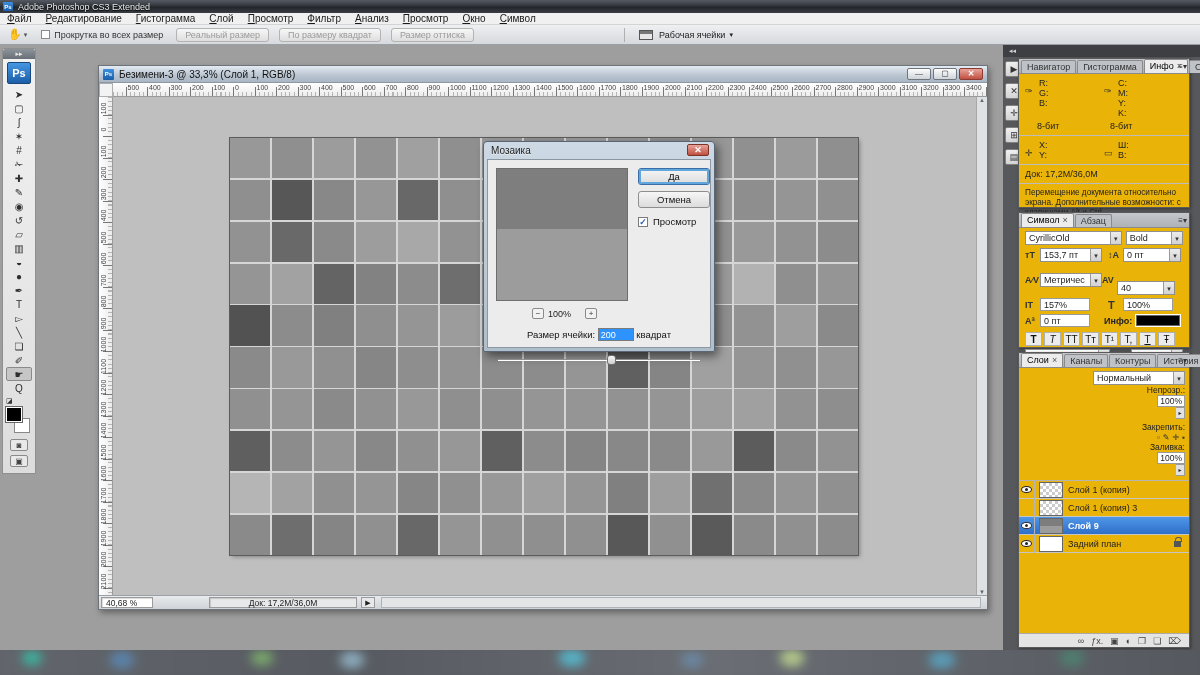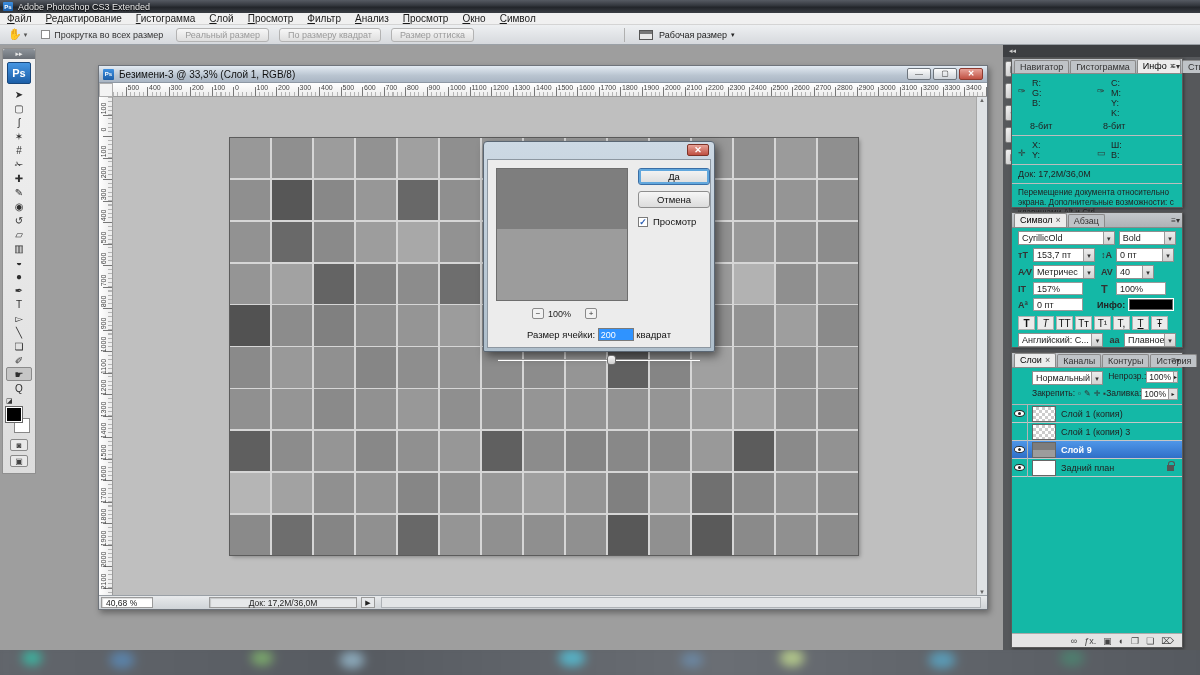--- a/index.html
+++ b/index.html
@@ -129,21 +129,21 @@
   #dlg-slider .thumb { position:absolute; left:52%; top:0; width:9px; height:10px; background:linear-gradient(#f5f5f5,#cfcfcf);
     border:1px solid #6f6f6f; border-radius:3px; }
 
   
   #rightcol { position:absolute; left:1003px; top:45px; width:197px; height:605px; background:#56585b; }
   #rc-header { height:12px; background:#3d3f42; color:#cfcfcf; font-size:7px; line-height:12px; padding-left:6px; }
   #dock-icons { position:absolute; left:2px; top:16px; width:18px; }
   .dock-btn { width:18px; height:16px; margin-bottom:6px; background:linear-gradient(#f0f0f0,#d4d4d4);
     border:1px solid #808080; border-radius:2px; font-size:9px; color:#333; display:flex; align-items:center; justify-content:center; }
 
-  .panel { position:absolute; left:8px; width:172px; background:#14b8a6; border:1px solid #5a5a5a;
+  .panel { position:absolute; left:15px; width:172px; background:#eab308; border:1px solid #5a5a5a;
     box-shadow:1px 1px 3px rgba(0,0,0,.4); font-size:9px; color:#222; }
   .pgroup-ctl { position:absolute; right:3px; top:1px; font-size:8px; color:#444; letter-spacing:3px; }
   .tabstrip { height:15px; background:linear-gradient(#c4c8cc,#aeb2b6); display:flex; align-items:flex-end;
     padding:2px 2px 0 2px; border-bottom:1px solid #8a8a8a; position:relative; }
   .tab { height:13px; padding:0 5px; font-size:9px; line-height:13px; color:#333; background:#bfc3c7;
     border:1px solid #8a8a8a; border-bottom:none; border-radius:2px 2px 0 0; margin-right:1px; white-space:nowrap; }
   .tab.active { background:#ececec; color:#000; height:14px; }
   .tab .x { margin-left:3px; color:#555; }
   .pmenu { position:absolute; right:2px; bottom:2px; font-size:8px; color:#333; }
 
@@ -168,21 +168,21 @@
   .sel .val { overflow:hidden; white-space:nowrap; padding-right:12px; }
   .fld { height:13px; background:#fff; border:1px solid #9a9a9a; font-size:9px; display:flex; align-items:center; padding-left:3px; }
   #ch-style-row { display:flex; gap:2px; padding:5px 6px 0 6px; }
   .stbtn { width:17px; height:14px; border:1px solid #b0b0b0; background:#ececec; text-align:center;
     font-size:10px; line-height:13px; color:#111; }
   .st-bold { font-weight:bold; } .st-italic { font-style:italic; }
   .st-underline { text-decoration:underline; }
   #ch-color-swatch { width:44px; height:11px; background:#000; border:1px solid #666; outline:1px solid #fff; margin-left:4px; }
 
   
-  #ly-ctl1, #ly-ctl2 { display:flex; align-items:flex-start; padding:3px 4px 0 20px; font-size:8.5px; }
+  #ly-ctl1, #ly-ctl2 { display:flex; align-items:flex-end; padding:3px 4px 0 0; font-size:8.5px;flex-direction:column; }
   #ly-blend { width:92px; }
   .mini-fld { height:12px; background:#fff; border:1px solid #9a9a9a; font-size:8.5px; padding:0 2px; display:flex; align-items:center; }
   .mini-arr { width:9px; height:12px; border:1px solid #9a9a9a; border-left:none; background:#e2e2e2;
     font-size:6px; text-align:center; line-height:11px; }
   .lockico { font-size:8px; margin-left:3px; color:#333; }
   #layer-rows { margin-top:4px; border-top:1px solid #b5b5b5; }
   .lrow { height:18px; display:flex; align-items:center; border-bottom:1px solid #c6c6c6; position:relative; }
   .lrow.selected { background:linear-gradient(#4f97e8,#2f6fc8); color:#fff; font-weight:bold; }
   .eyebox { width:16px; height:18px; border-right:1px solid #b5b5b5; display:flex; align-items:center; justify-content:center; }
   .eye { width:11px; height:7px; border:1px solid #222; border-radius:50%; background:#fff; position:relative; }
@@ -245,21 +245,21 @@
       <span class="dn">▾</span>
     </div>
     <span class="opt-check"></span>
     <span>Прокрутка во всех размер</span>
     <div class="opt-btn" style="margin-left:13px;">Реальный размер</div>
     <div class="opt-btn">По размеру квадрат</div>
     <div class="opt-btn">Размер оттиска</div>
     <div id="opt-sep"></div>
     <div id="workspace-pick">
       <span class="ws-icon"></span>
-      <span>Рабочая размер</span>
+      <span>Рабочая ячейки</span>
       <span class="dn">▾</span>
     </div>
   </div>
 
   <div id="toolbox">
     <div id="toolbox-header">▸▸</div>
     <div id="toolbox-ps">Ps</div>
     <div id="tool-list">
         <div class="tool">
           <span>➤</span>
@@ -642,20 +642,23 @@
       </div>
     <div id="dw-status">
       <div class="sunken" id="st-zoom">40,68 %</div>
       <div class="sunken" id="st-doc">Док: 17,2M/36,0M</div>
       <div id="st-arrow">▶</div>
       <div id="st-track"></div>
     </div>
   </div>
 
   <div id="dialog">
+    <div id="dlg-title">
+      <span>Мозаика</span>
+    </div>
     <div id="dlg-close">✕</div>
     <div id="dlg-body">
       <div id="dlg-preview">
           <div class="half"></div>
         </div>
       <div class="zbtn" id="dlg-minus">−</div>
       <div id="dlg-zoom">100%</div>
       <div class="zbtn" id="dlg-plus">+</div>
       <div class="dlg-btn" id="dlg-ok">Да</div>
       <div class="dlg-btn" id="dlg-cancel">Отмена</div>
@@ -770,22 +773,22 @@
           <span class="val">0 пт</span>
             <span class="arr">▾</span>
         </div>
       </div>
       <div class="ch-row">
         <span class="ch-ico">A⁄V</span>
         <div class="sel" style="width:62px;">
           <span class="val">Метричес</span>
             <span class="arr">▾</span>
         </div>
-        <span class="ch-ico" style="margin-left:6px;">AV</span>
-        <div class="sel" style="width:38px;">
+        <span class="ch-ico" style="">AV</span>
+        <div class="sel" style="width:58px;margin-top:16px;">
           <span class="val">40</span>
             <span class="arr">▾</span>
         </div>
       </div>
       <div class="ch-row">
         <span class="ch-ico">IT</span>
         <div class="fld" style="width:50px;">157%</div>
         <span class="ch-ico" style="margin-left:18px; font-size:11px;">T</span>
         <div class="fld" style="width:50px;">100%</div>
       </div>

